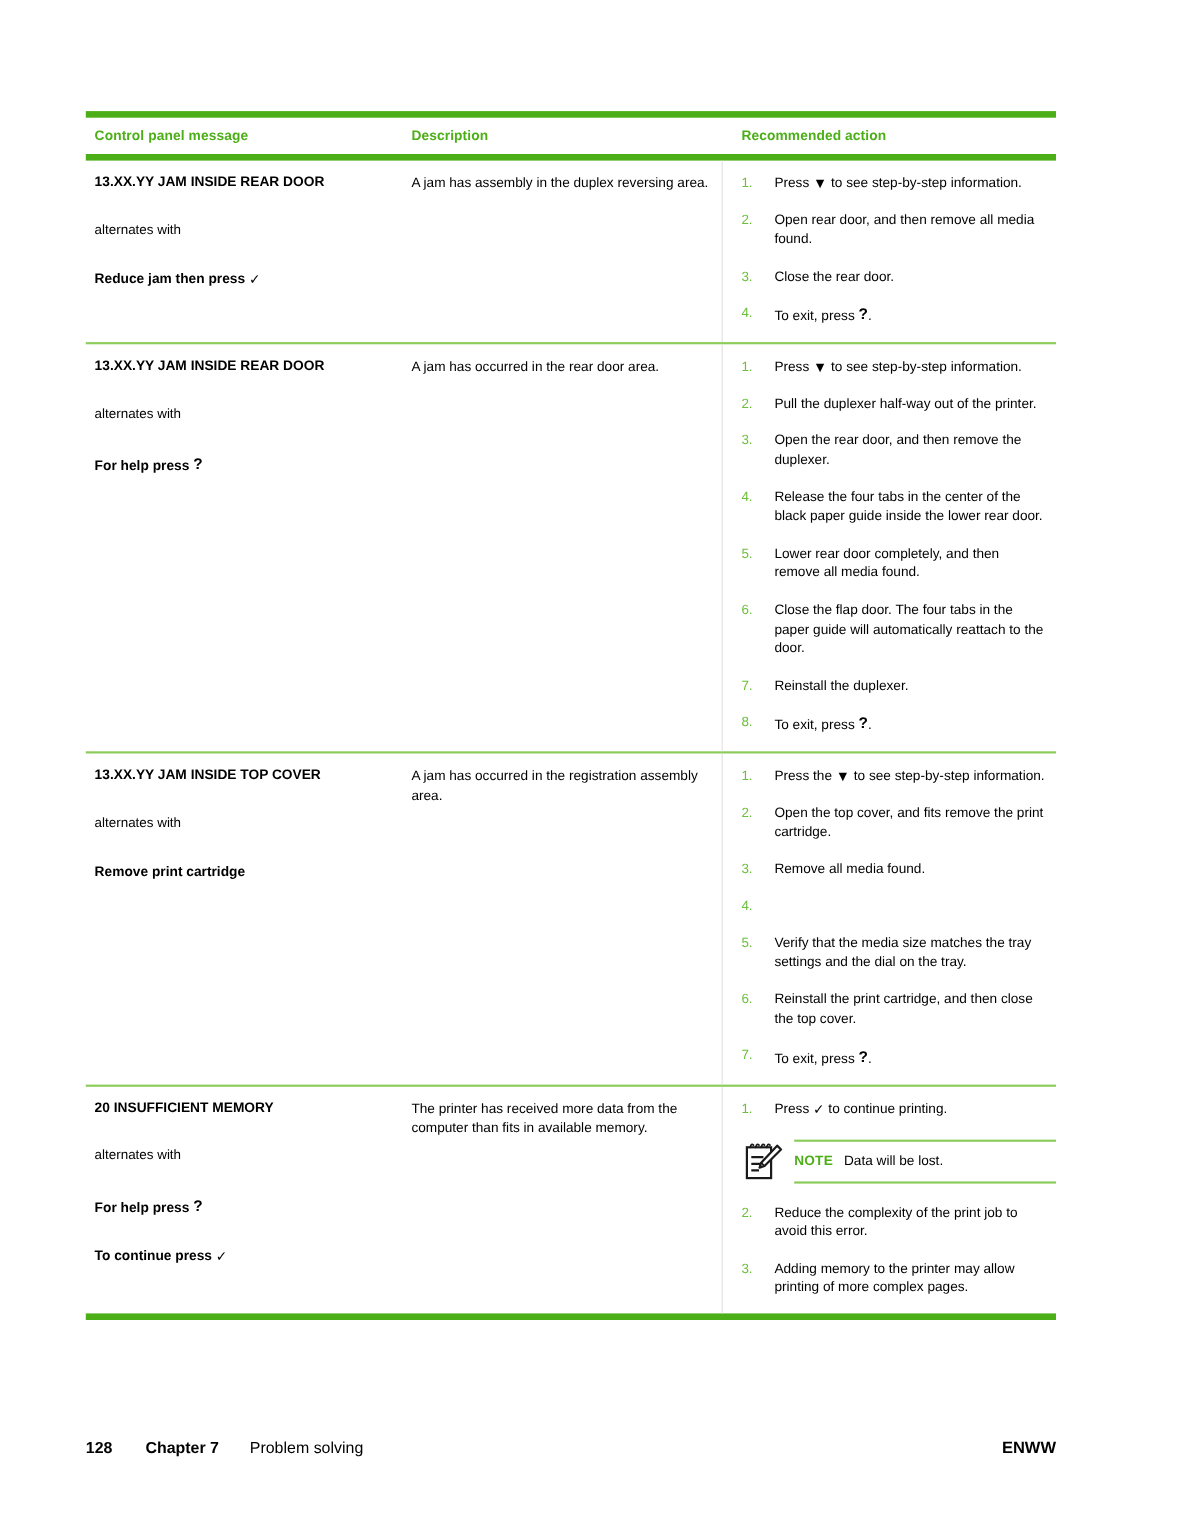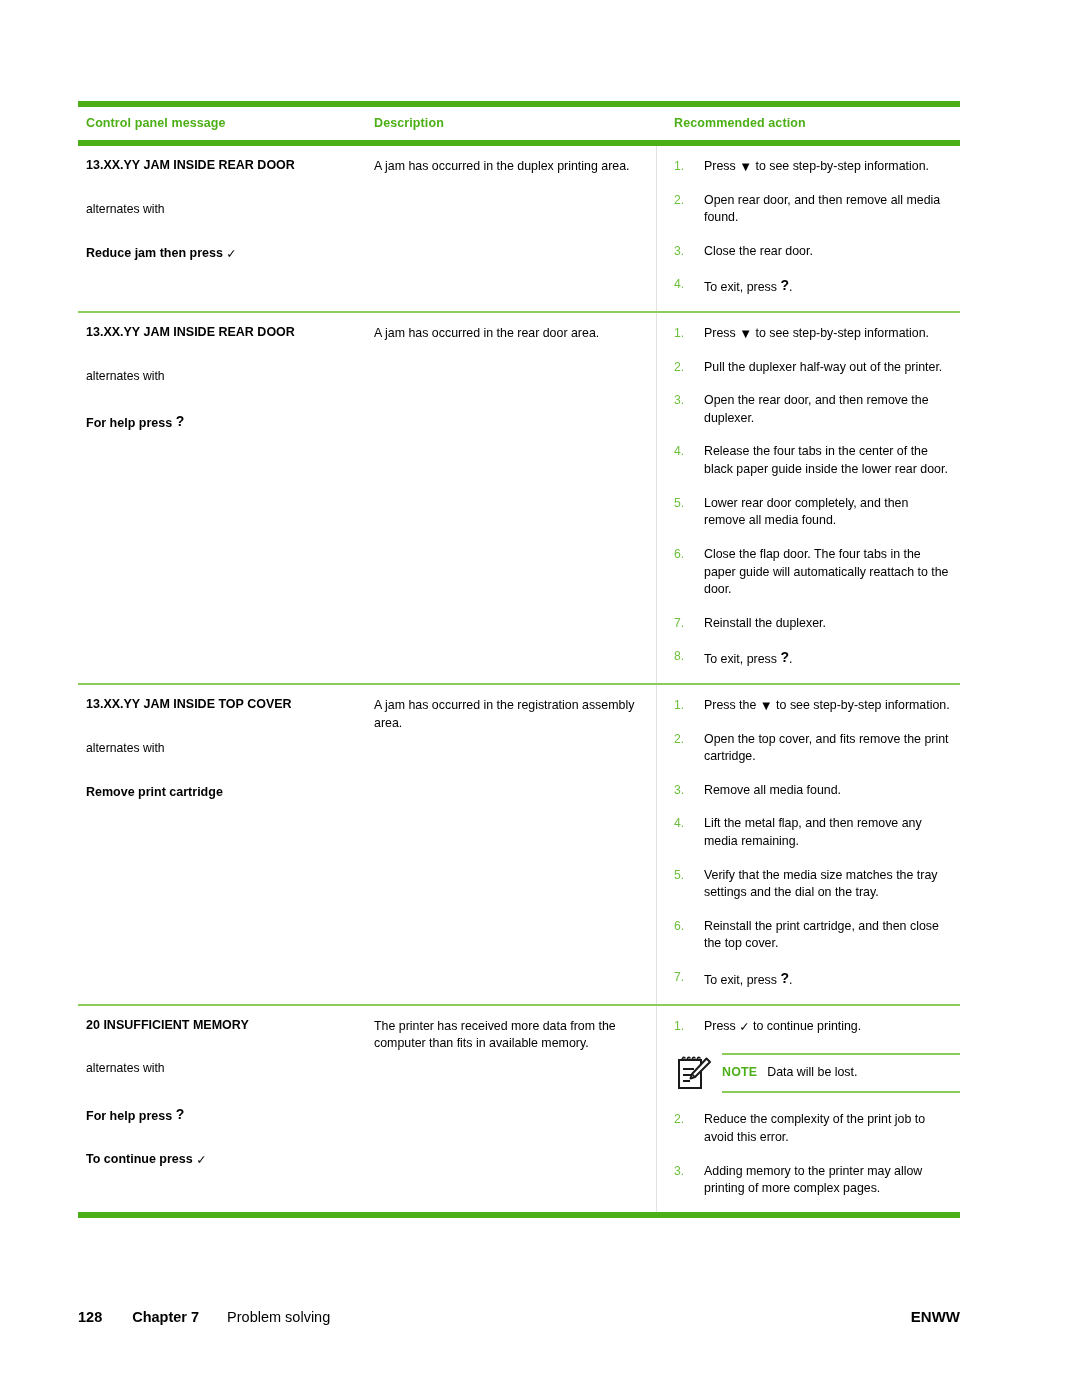--- a/index.html
+++ b/index.html
@@ -146,21 +146,21 @@
   .gl-q {
     font-size: 14px;
     font-weight: bold;
     display: inline-block;
     vertical-align: 1px;
   }
 
   
   .note {
     display: flex;
-    align-items: flex-start;
+    align-items: flex-end;
     margin: 18px 0 18px 0;
     padding-left: 2px;
   }
   .note-icon {
     flex: 0 0 38px;
     height: 40px;
   }
   .note-body {
     flex: 1 1 auto;
     border-top: 2px solid #8ccc5a;
@@ -211,21 +211,21 @@
 
     <div class="rule-thick"></div>
 
     <div class="trow">
       <div class="col-a">
         <p class="msg-title">13.XX.YY JAM INSIDE REAR DOOR</p>
         <p class="msg-alt">alternates with</p>
         <p class="msg-sub"><span>Reduce jam then press</span> <span class="gl-check">✓</span></p>
       </div>
       <div class="col-b">
-        <p class="desc">A jam has occurred in the duplex printing area.</p>
+        <p class="desc">A jam has assembly in the duplex reversing area.</p>
       </div>
       <div class="col-c">
         <ol class="steps">
           <li>
             <span class="step-num">1.</span>
             <span class="step-txt"><span>Press </span><span class="gl-down">▼</span><span> to see step-by-step information.</span></span>
           </li>
           <li>
             <span class="step-num">2.</span>
             <span class="step-txt">Open rear door, and then remove all media found.</span>
@@ -311,21 +311,20 @@
           <li>
             <span class="step-num">2.</span>
             <span class="step-txt">Open the top cover, and fits remove the print cartridge.</span>
           </li>
           <li>
             <span class="step-num">3.</span>
             <span class="step-txt">Remove all media found.</span>
           </li>
           <li>
             <span class="step-num">4.</span>
-            <span class="step-txt">Lift the metal flap, and then remove any media remaining.</span>
           </li>
           <li>
             <span class="step-num">5.</span>
             <span class="step-txt">Verify that the media size matches the tray settings and the dial on the tray.</span>
           </li>
           <li>
             <span class="step-num">6.</span>
             <span class="step-txt">Reinstall the print cartridge, and then close the top cover.</span>
           </li>
           <li>

